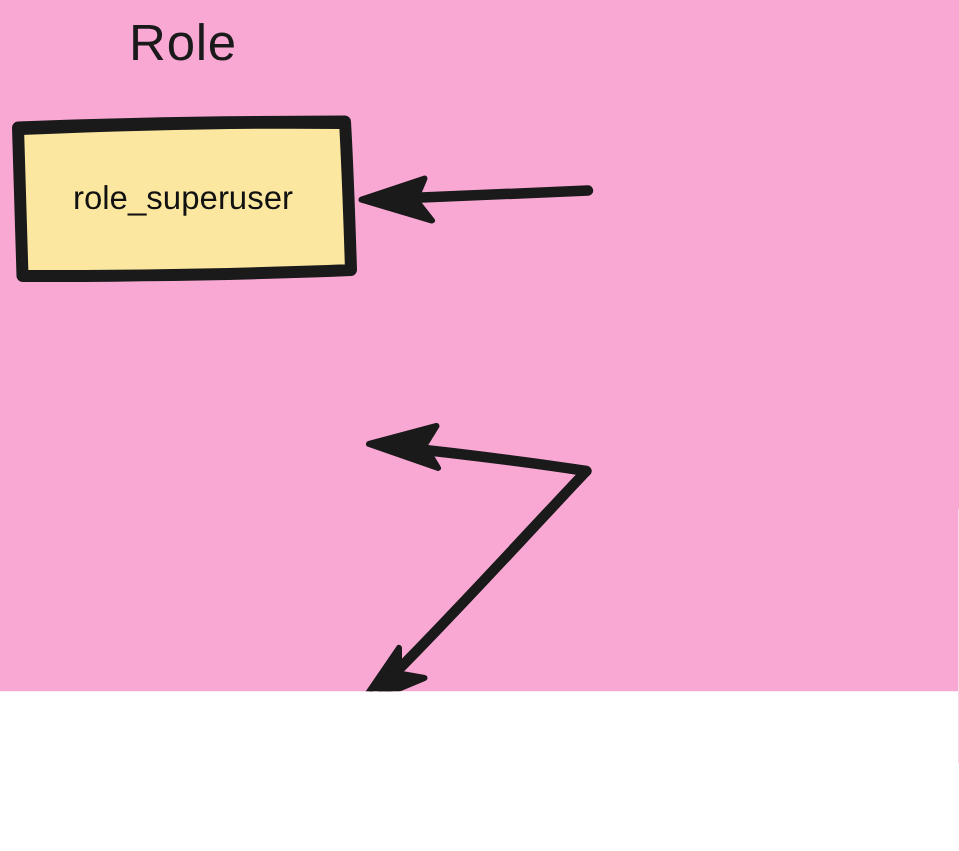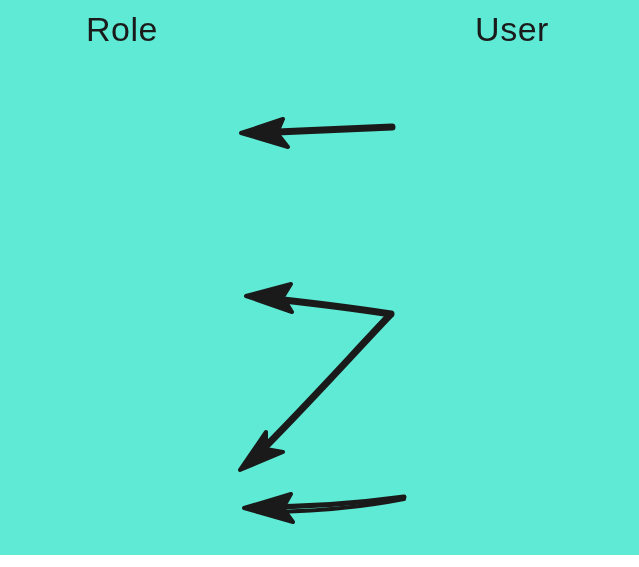--- a/index.html
+++ b/index.html
@@ -3,22 +3,22 @@
 <meta charset="utf-8">
 <style>
   html, body {
     margin: 0;
     padding: 0;
     background: #ffffff;
   }
   #canvas {
     position: relative;
     width: 639px;
-    height: 555px;
-    background: #5eead4;
+    height: 461px;
+    background: #f9a8d4;
     overflow: hidden;
     font-family: "Liberation Sans", sans-serif;
   }
   .col-header {
     position: absolute;
     font-size: 34px;
     color: #1a1a1a;
     font-weight: 400;
     letter-spacing: 0.5px;
     text-align: center;
@@ -66,21 +66,20 @@
     pointer-events: none;
   }
 </style>
 </head>
 <body>
 
 <div id="canvas">
 
   <div class="col-header" id="header-role">Role</div>
 
-  <div class="col-header" id="header-user">User</div>
 
   
   <svg id="edges" viewBox="0 0 639 567" xmlns="http://www.w3.org/2000/svg">
 
     <g>
       <path d="M 392 127 C 355 129, 300 131, 249 133" fill="none" stroke="#1a1a1a" stroke-width="7" stroke-linecap="round" stroke-linejoin="round"></path>
       <path d="M 241 133 L 283 119 L 277 133 L 288 147 Z" fill="#1a1a1a" stroke="#1a1a1a" stroke-width="4" stroke-linejoin="round"></path>
     </g>
 
     <g>
@@ -95,20 +94,29 @@
 
     <g>
       <path d="M 404 497 C 360 503, 305 507, 256 507" fill="none" stroke="#1a1a1a" stroke-width="5" stroke-linecap="round" stroke-linejoin="round"></path>
       <path d="M 404 499 C 358 508, 304 512, 258 512" fill="none" stroke="#1a1a1a" stroke-width="4" stroke-linecap="round" stroke-linejoin="round"></path>
       <path d="M 244 508 L 291 494 L 283 508 L 293 522 Z" fill="#1a1a1a" stroke="#1a1a1a" stroke-width="4" stroke-linejoin="round"></path>
     </g>
   </svg>
 
   
 
+  <div class="node" id="n-role-superuser">
+    <svg width="230" height="112" viewBox="0 0 230 112" xmlns="http://www.w3.org/2000/svg">
+      <path d="M 5 9 L 223 5 L 227 104 L 8 108 Z" fill="#fbe79f"></path>
+      <path d="M 5 9 C 78 6, 152 5, 223 5 C 225 40, 226 72, 227 104
+               C 154 107, 80 108, 8 108 C 7 75, 6 42, 5 9 Z" fill="none" stroke="#1a1a1a" stroke-width="8" stroke-linejoin="round" stroke-linecap="round"></path>
+      <path d="M 7 12 C 80 9, 150 7, 221 8" fill="none" stroke="#1a1a1a" stroke-width="4" stroke-linecap="round"></path>
+    </svg>
+    <div class="node-label">role_superuser</div>
+  </div>
 
 
   <div class="node" id="n-role-rw">
 
     <div class="node-label">role_rw</div>
   </div>
 
   <div class="node" id="n-dba">
 
     <div class="node-label">DBA</div>

